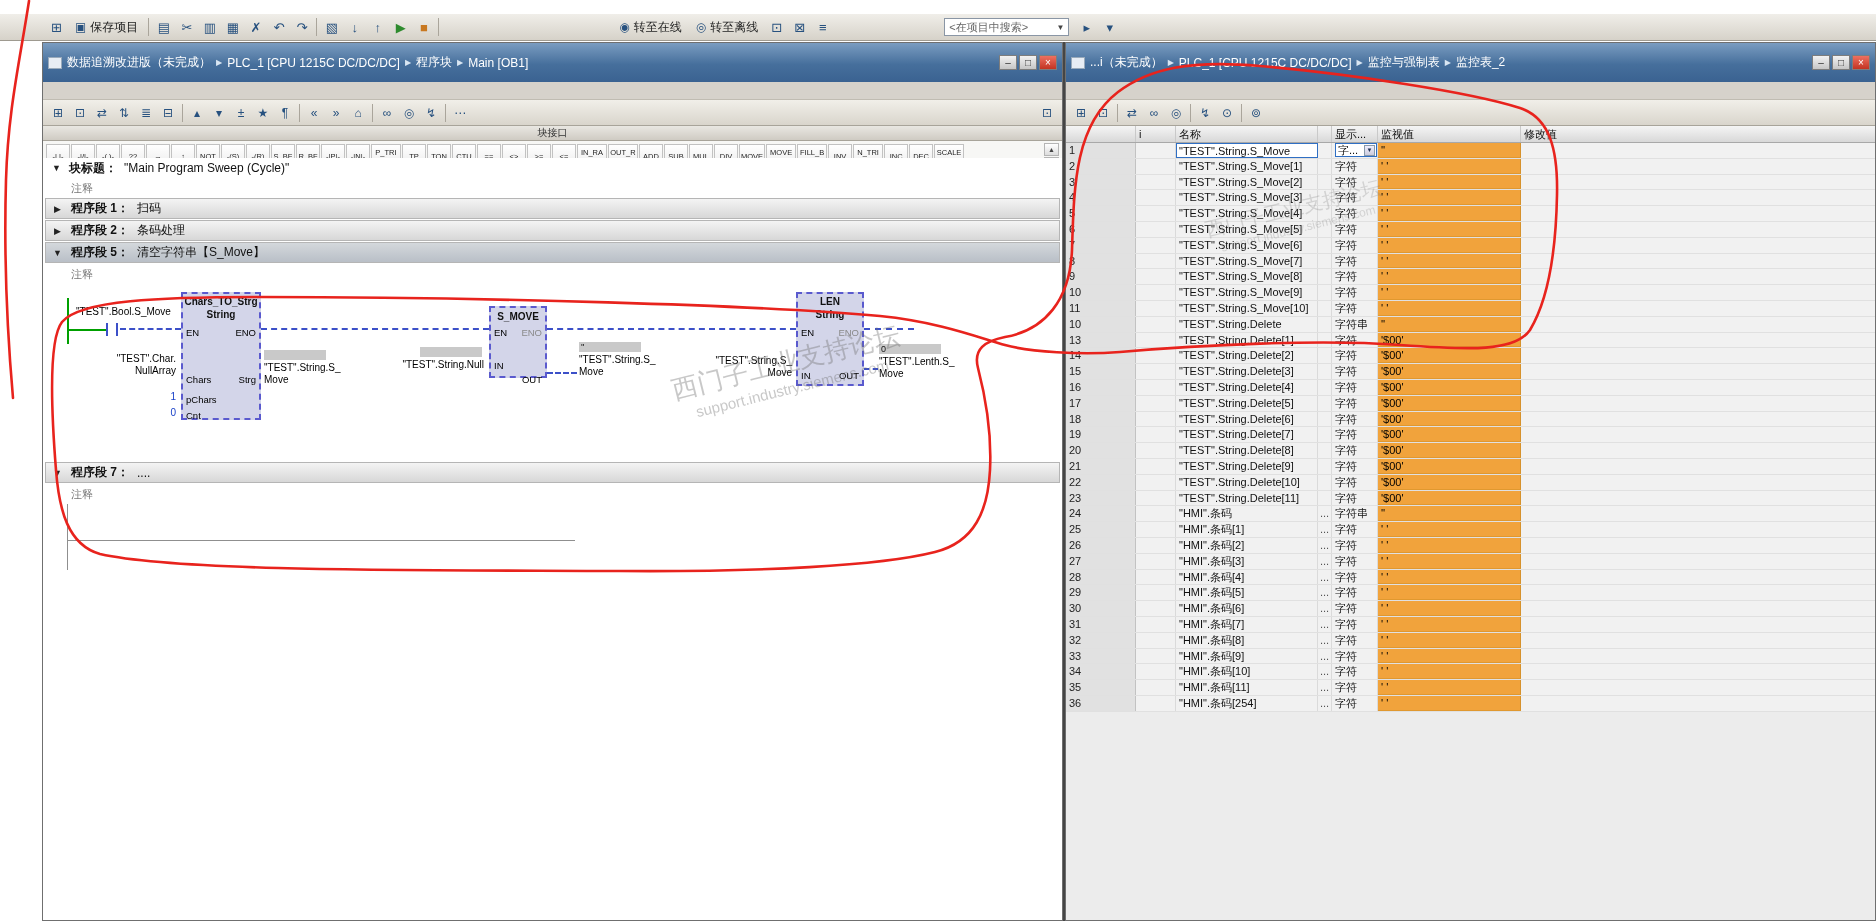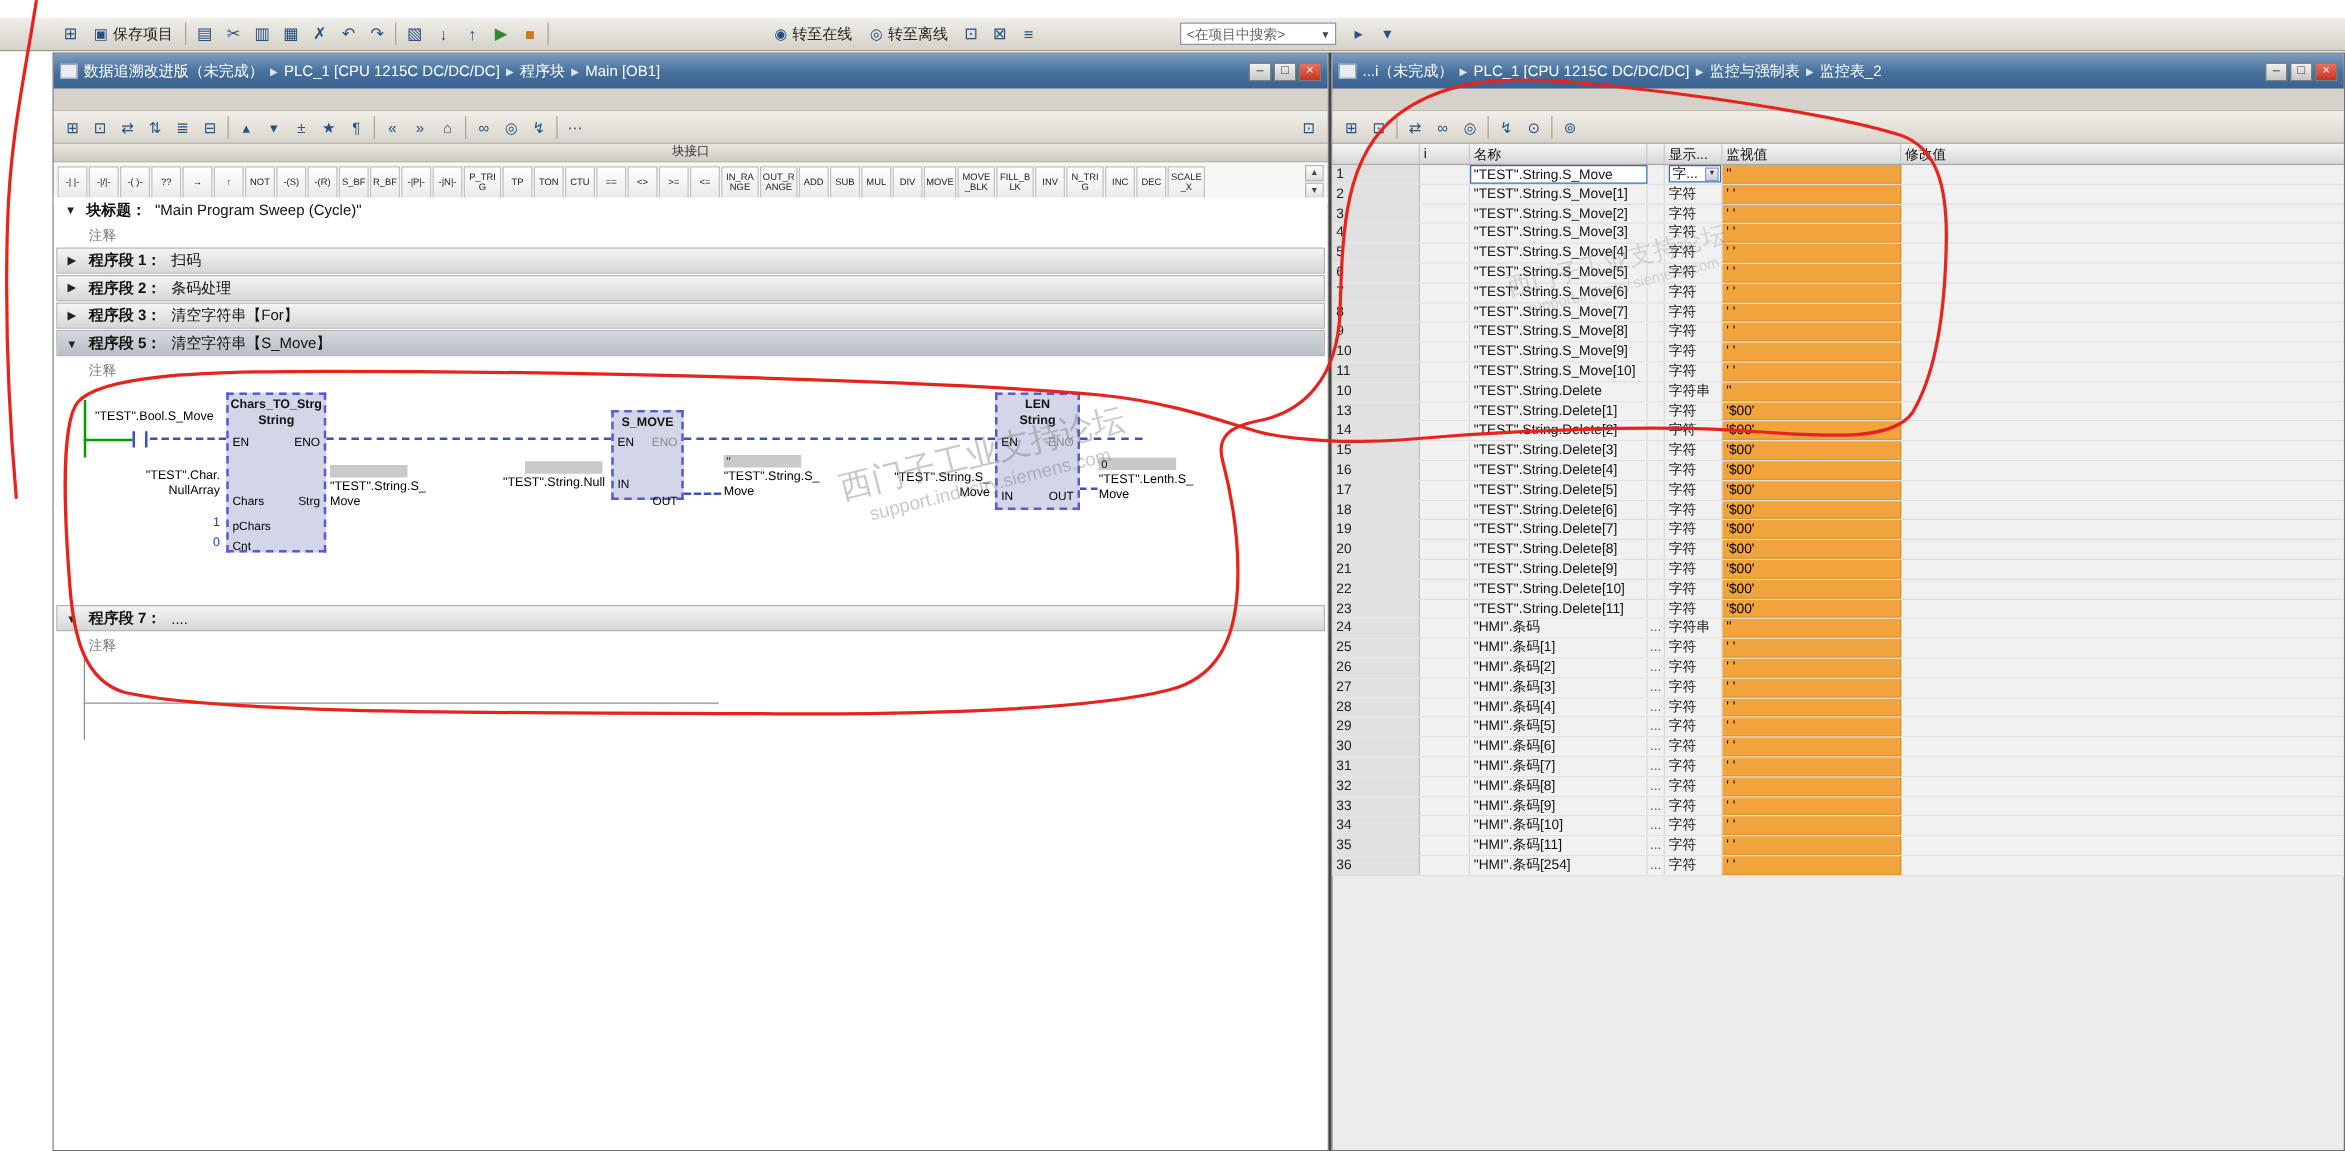--- a/index.html
+++ b/index.html
@@ -21,21 +21,21 @@
     border:1px solid #8a96a5; display:flex; align-items:center; justify-content:space-between;
     padding:0 4px; color:#666; font-size:11px; }
   .search-combo .dd { color:#444; font-size:8px; }
 
   
   .window { position:absolute; top:42px; height:879px; border:1px solid #6f6f6f; background:#fff; }
   #editor-window { left:42px; width:1021px; }
   #watch-window  { left:1065px; width:811px; background:#ececec; }
   #window-divider { position:absolute; left:1063px; top:42px; width:2px; height:879px; background:#454545; }
 
-  .titlebar { height:28px; background:linear-gradient(#7a9cc0,#466f9c 55%,#3a6291);
+  .titlebar { height:39px; background:linear-gradient(#7a9cc0,#466f9c 55%,#3a6291);
     color:#fff; display:flex; align-items:center; font-size:12px; padding:0 5px; }
   .tbar-doc { width:14px; height:12px; background:#e8edf4; border:1px solid #9ab;
     margin-right:5px; flex:0 0 auto; }
   .tb-crumb { white-space:nowrap; }
   .tb-arrow { margin:0 5px; font-size:8px; color:#d9e6f3; }
   .tb-arrow::before { content:"▶"; }
   .win-btns { margin-left:auto; display:flex; gap:2px; }
   .win-btn { width:18px; height:15px; border:1px solid #7d7d7d; font-size:10px; line-height:12px;
     display:flex; align-items:center; justify-content:center;
     background:linear-gradient(#f2f2f2,#c6c6c6); color:#333; }
@@ -278,25 +278,20 @@
     <div class="net-bar">
       <span class="arr closed"></span>
       <span class="net-num">程序段 1：</span>
       <span class="net-title">扫码</span>
     </div>
     <div class="net-bar">
       <span class="arr closed"></span>
       <span class="net-num">程序段 2：</span>
       <span class="net-title">条码处理</span>
     </div>
-    <div class="net-bar">
-      <span class="arr closed"></span>
-      <span class="net-num">程序段 3：</span>
-      <span class="net-title">清空字符串【For】</span>
-    </div>
     <div class="net-bar selected">
       <span class="arr open"></span>
       <span class="net-num">程序段 5：</span>
       <span class="net-title">清空字符串【S_Move】</span>
     </div>
     <div class="cmt-row">注释</div>
 
     <div class="ladder-area">
       <div class="lv-green" style="left:19px;top:14px;height:46px"></div>
       <div class="lh-green" style="left:19px;top:45px;width:39px"></div>

